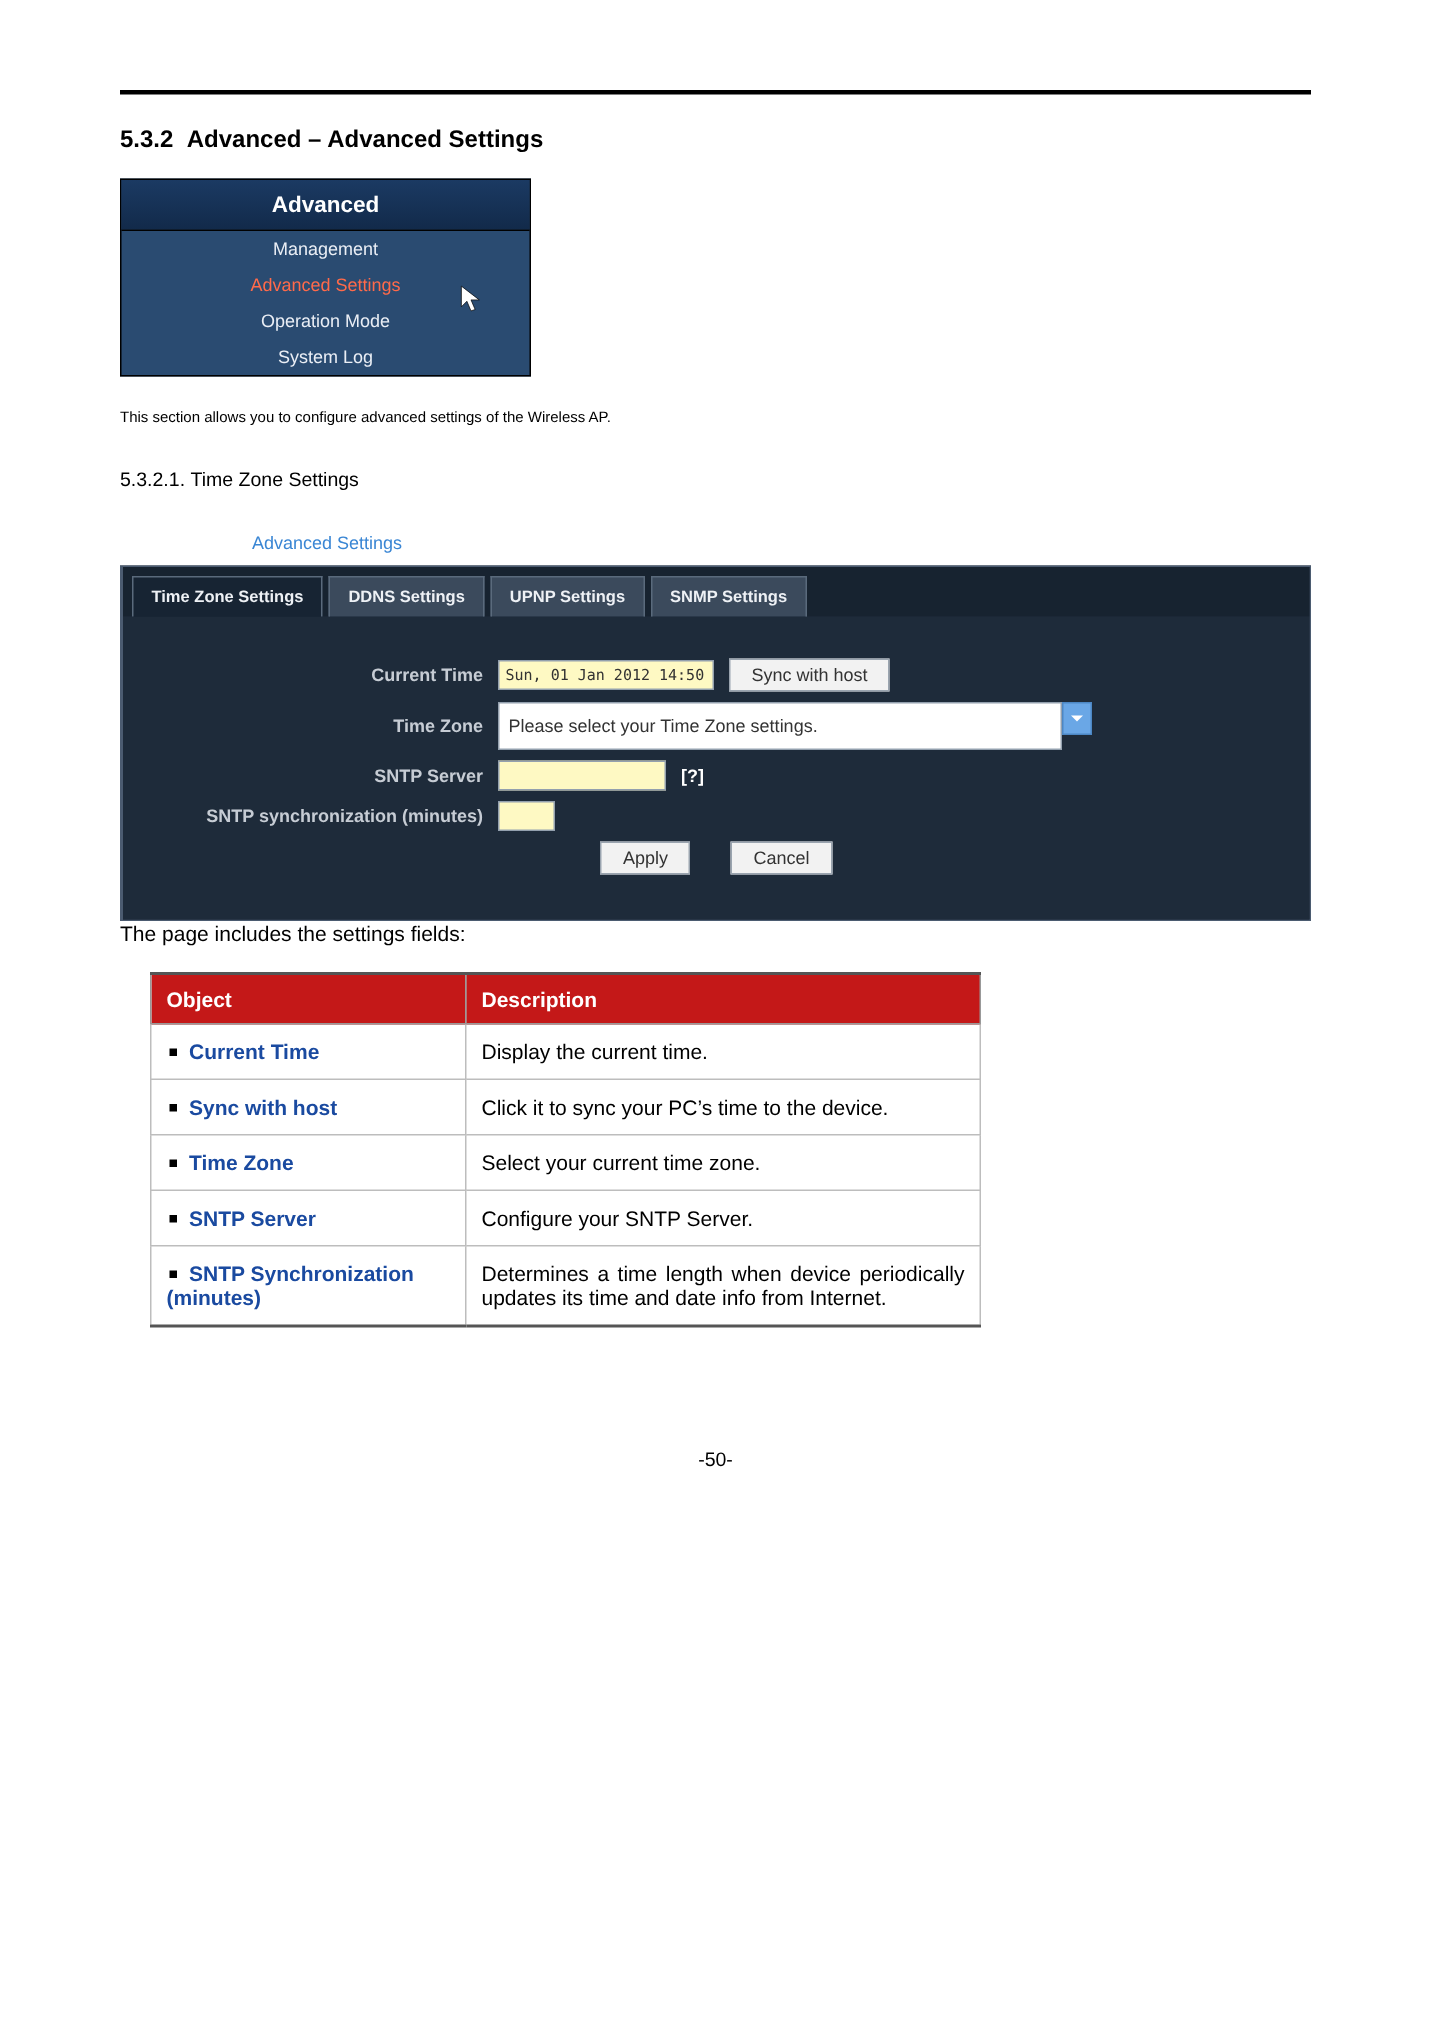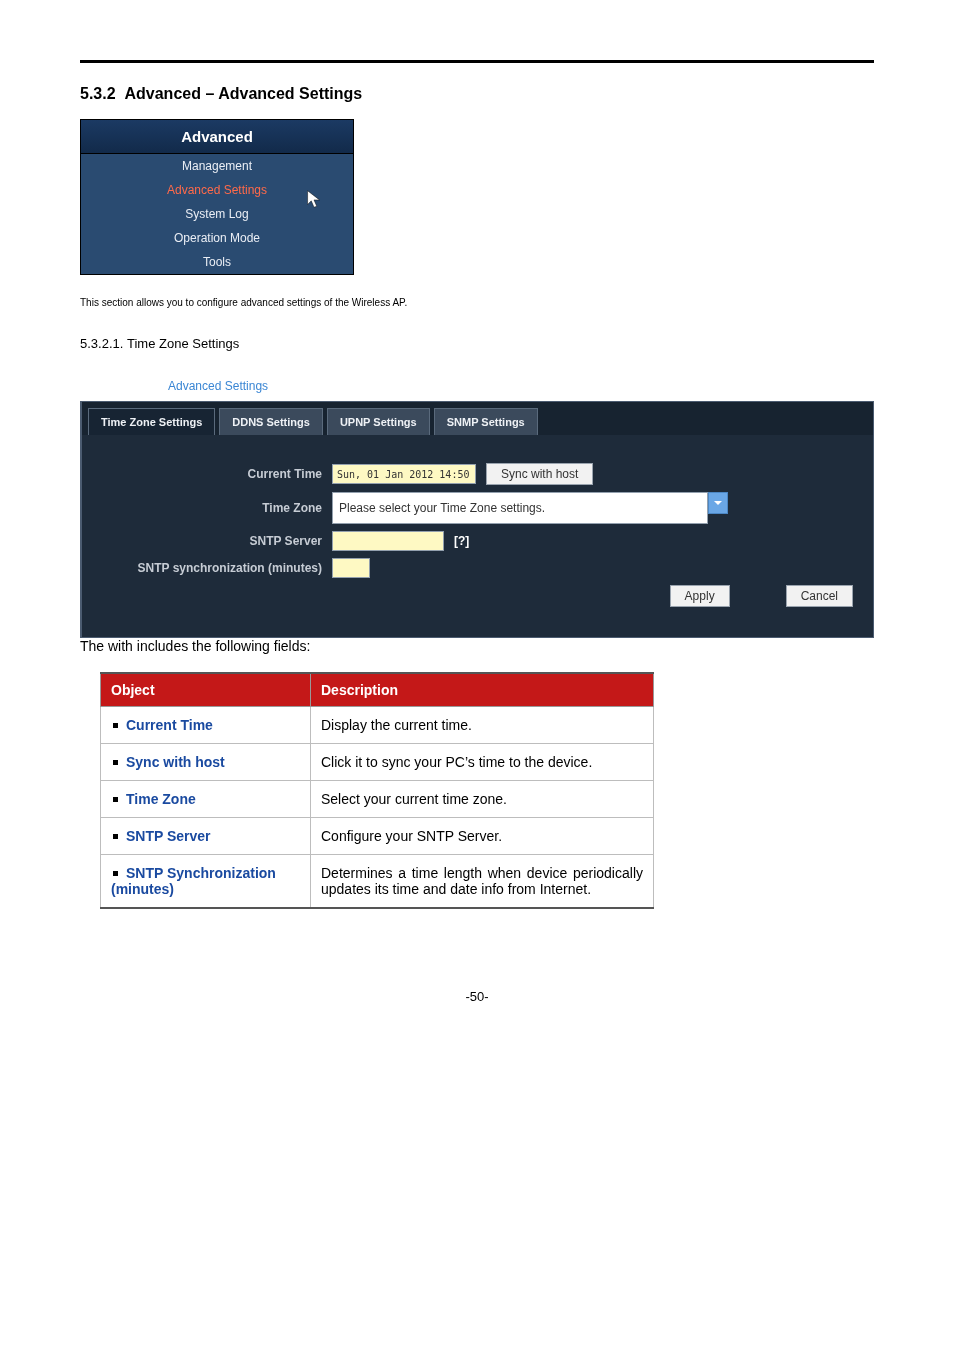--- a/index.html
+++ b/index.html
@@ -146,22 +146,22 @@
     border:1px solid #4c87c4;
     display:flex;
     align-items:center;
     justify-content:center;
     color:#fff;
     font-size:10px;
   }
   .helphint { color:#fff; font-weight:bold; margin-left:10px; font-size:12px;}
   .btnrow {
     display:flex;
-    justify-content:flex-end;
-    gap:56px;
+    justify-content:center;
+    gap:27px;
     margin-bottom:8px;
   }
   .fig-cap {
     text-align:center;
     font-size:14px;
     margin:16px 0 48px 0;
   }
   .fig-cap b { font-weight:bold; }
   
   .desc-table {
@@ -202,23 +202,22 @@
   <div class="top-rule"></div>
 
   <div class="h-sec">
     <span>5.3.2</span>&nbsp;&nbsp;<span>Advanced – Advanced Settings</span>
   </div>
 
   <div class="sidebar">
     <div class="hdr">Advanced</div>
     <div class="mi">Management</div>
     <div class="mi active">Advanced Settings</div>
+    <div class="mi">Operation Mode</div>
     <div class="mi">System Log</div>
-    <div class="mi">Operation Mode</div>
-    <div class="mi">Tools</div>
     <div class="cursor">
       <svg viewBox="0 0 24 24">
           <path fill="#fff" stroke="#000" stroke-width="0.5" d="M5 3l0 15 4-4 3 7 3-1-3-7 6 0z"></path>
         </svg>
     </div>
   </div>
 
   <div class="body-text">This section allows you to configure advanced settings of the Wireless AP.</div>
 
   <div class="h-sub2">
@@ -268,21 +267,21 @@
       </div>
 
       <div class="btnrow">
         <button class="btn">Apply</button>
         <button class="btn">Cancel</button>
       </div>
     </div>
   </div>
 
 
-  <div class="lead-text">The with includes the following fields:</div>
+  <div class="lead-text">The page includes the settings fields:</div>
 
   <table class="desc-table">
     <thead>
       <tr>
         <th>Object</th>
         <th>Description</th>
       </tr>
     </thead>
     <tbody>
       <tr>

